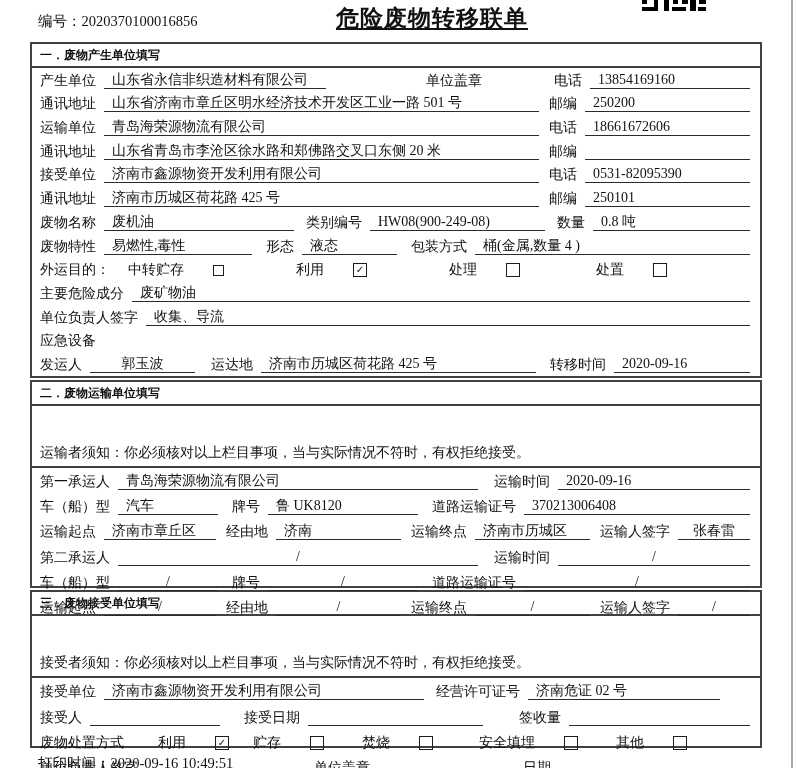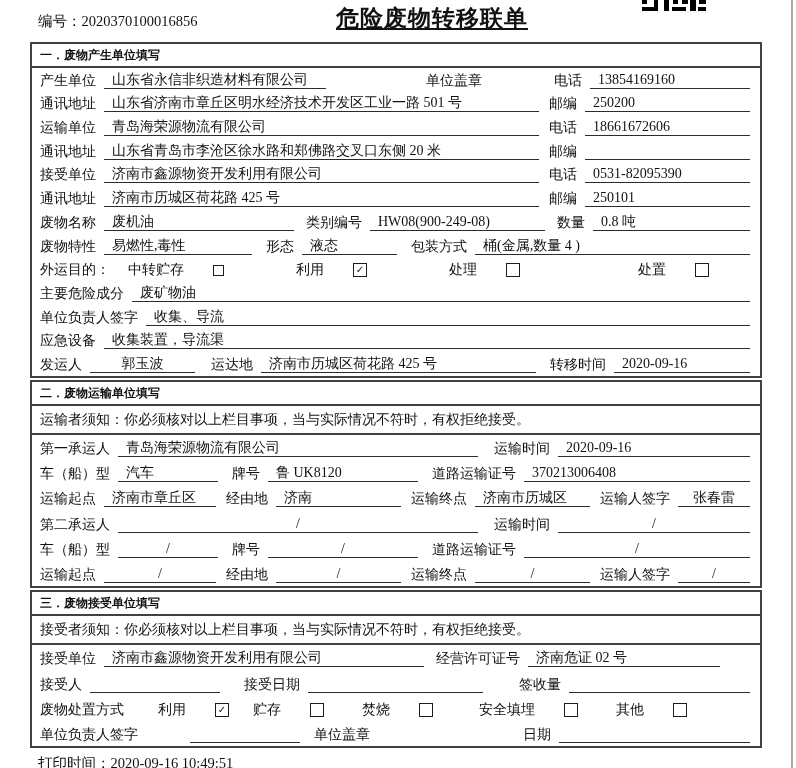--- a/index.html
+++ b/index.html
@@ -15,21 +15,21 @@
   .serial { position:absolute; left:38px; top:12px; font-size:14.5px; white-space:nowrap; }
   .doc-title { position:absolute; left:336px; top:3px; font-size:23px; font-weight:700; letter-spacing:1px; white-space:nowrap;text-decoration:underline; }
 
   .sec { margin-left:30px; width:732px; border:2px solid #414141; box-sizing:border-box; background:#fff; }
   .sec1 { height:336px; }
   .sec2 { margin-top:2px; height:208px; }
   .sec3 { margin-top:2px; height:158px; }
   .sec-h { font-weight:700; font-size:12px; height:24px; box-sizing:border-box;
            padding:3px 8px 0 8px; border-bottom:2px solid #414141; }
   .notice { height:29px; box-sizing:border-box; border-bottom:2px solid #414141;
-            display:flex; align-items:center; padding:0 8px; white-space:nowrap; }
+            display:flex; align-items:center; padding:0 8px; white-space:nowrap;margin-top:33px; }
 
   .row { display:flex; align-items:flex-end; box-sizing:border-box;
          padding:0 10px 3px 8px; line-height:17px; }
   .sec1 .row { height:23.69px; }
   .sec2 .row { height:25.16px; }
   .sec3 .row { height:25.25px; }
   .lbl { white-space:nowrap; margin-right:8px; }
   .u { border-bottom:1px solid #2b2b2b; white-space:nowrap; box-sizing:border-box;
        padding:0 4px 0 8px; min-height:17px; overflow:hidden; }
   .grow { flex:1 1 auto; }
@@ -37,21 +37,21 @@
   .mr30 { margin-right:30px; }
 
   .w95{width:95px}.w100{width:100px}.w105{width:105px}.w110{width:110px}.w112{width:112px}
   .w115{width:115px}.w125{width:125px}.w130{width:130px}.w148{width:148px}.w150{width:150px}
   .w165{width:165px}.w175{width:175px}.w190{width:190px}.w222{width:222px}.w275{width:275px}
   .w320{width:320px}.w360{width:360px}
 
   .ml10{margin-left:10px}.ml12{margin-left:12px}.ml14{margin-left:14px}.ml16{margin-left:16px}
   .ml24{margin-left:24px}.ml26{margin-left:26px}.ml34{margin-left:24px}.ml36{margin-left:36px}
   .ml38{margin-left:38px}.ml44{margin-left:44px}.ml46{margin-left:46px}.ml64{margin-left:64px}
-  .ml72{margin-left:72px}.ml82{margin-left:82px}.ml100{margin-left:100px}.ml118{margin-left:118px}
+  .ml72{margin-left:72px}.ml82{margin-left:82px}.ml100{margin-left:100px}.ml118{margin-left:76px}
   .ml145{margin-left:145px}
 
   .opt { white-space:nowrap; display:flex; align-items:flex-end;gap:22px; }
   .cb { display:inline-block; width:12px; height:12px; border:1px solid #1d1d1d;
         font-size:10px; line-height:11px; text-align:center; margin-left:7px; margin-bottom:1px;
         font-family:"DejaVu Sans",sans-serif; }
   .cb-sm { width:9px; height:9px; line-height:8px; margin-bottom:2px; }
 
   .footer { margin:6px 0 0 38px; font-size:14.5px; white-space:nowrap; }
 </style>
@@ -171,21 +171,20 @@
       <span class="u grow">废矿物油</span>
     </div>
 
     <div class="row">
       <span class="lbl">单位负责人签字</span>
       <span class="u grow">收集、导流</span>
     </div>
 
     <div class="row">
       <span class="lbl">应急设备</span>
-      <span class="u grow">收集装置，导流渠</span>
     </div>
 
     <div class="row">
       <span class="lbl">发运人</span>
       <span class="u w105 c">郭玉波</span>
       <span class="lbl ml16">运达地</span>
       <span class="u w275">济南市历城区荷花路 425 号</span>
       <span class="lbl ml14">转移时间</span>
       <span class="u grow">2020-09-16</span>
     </div>

